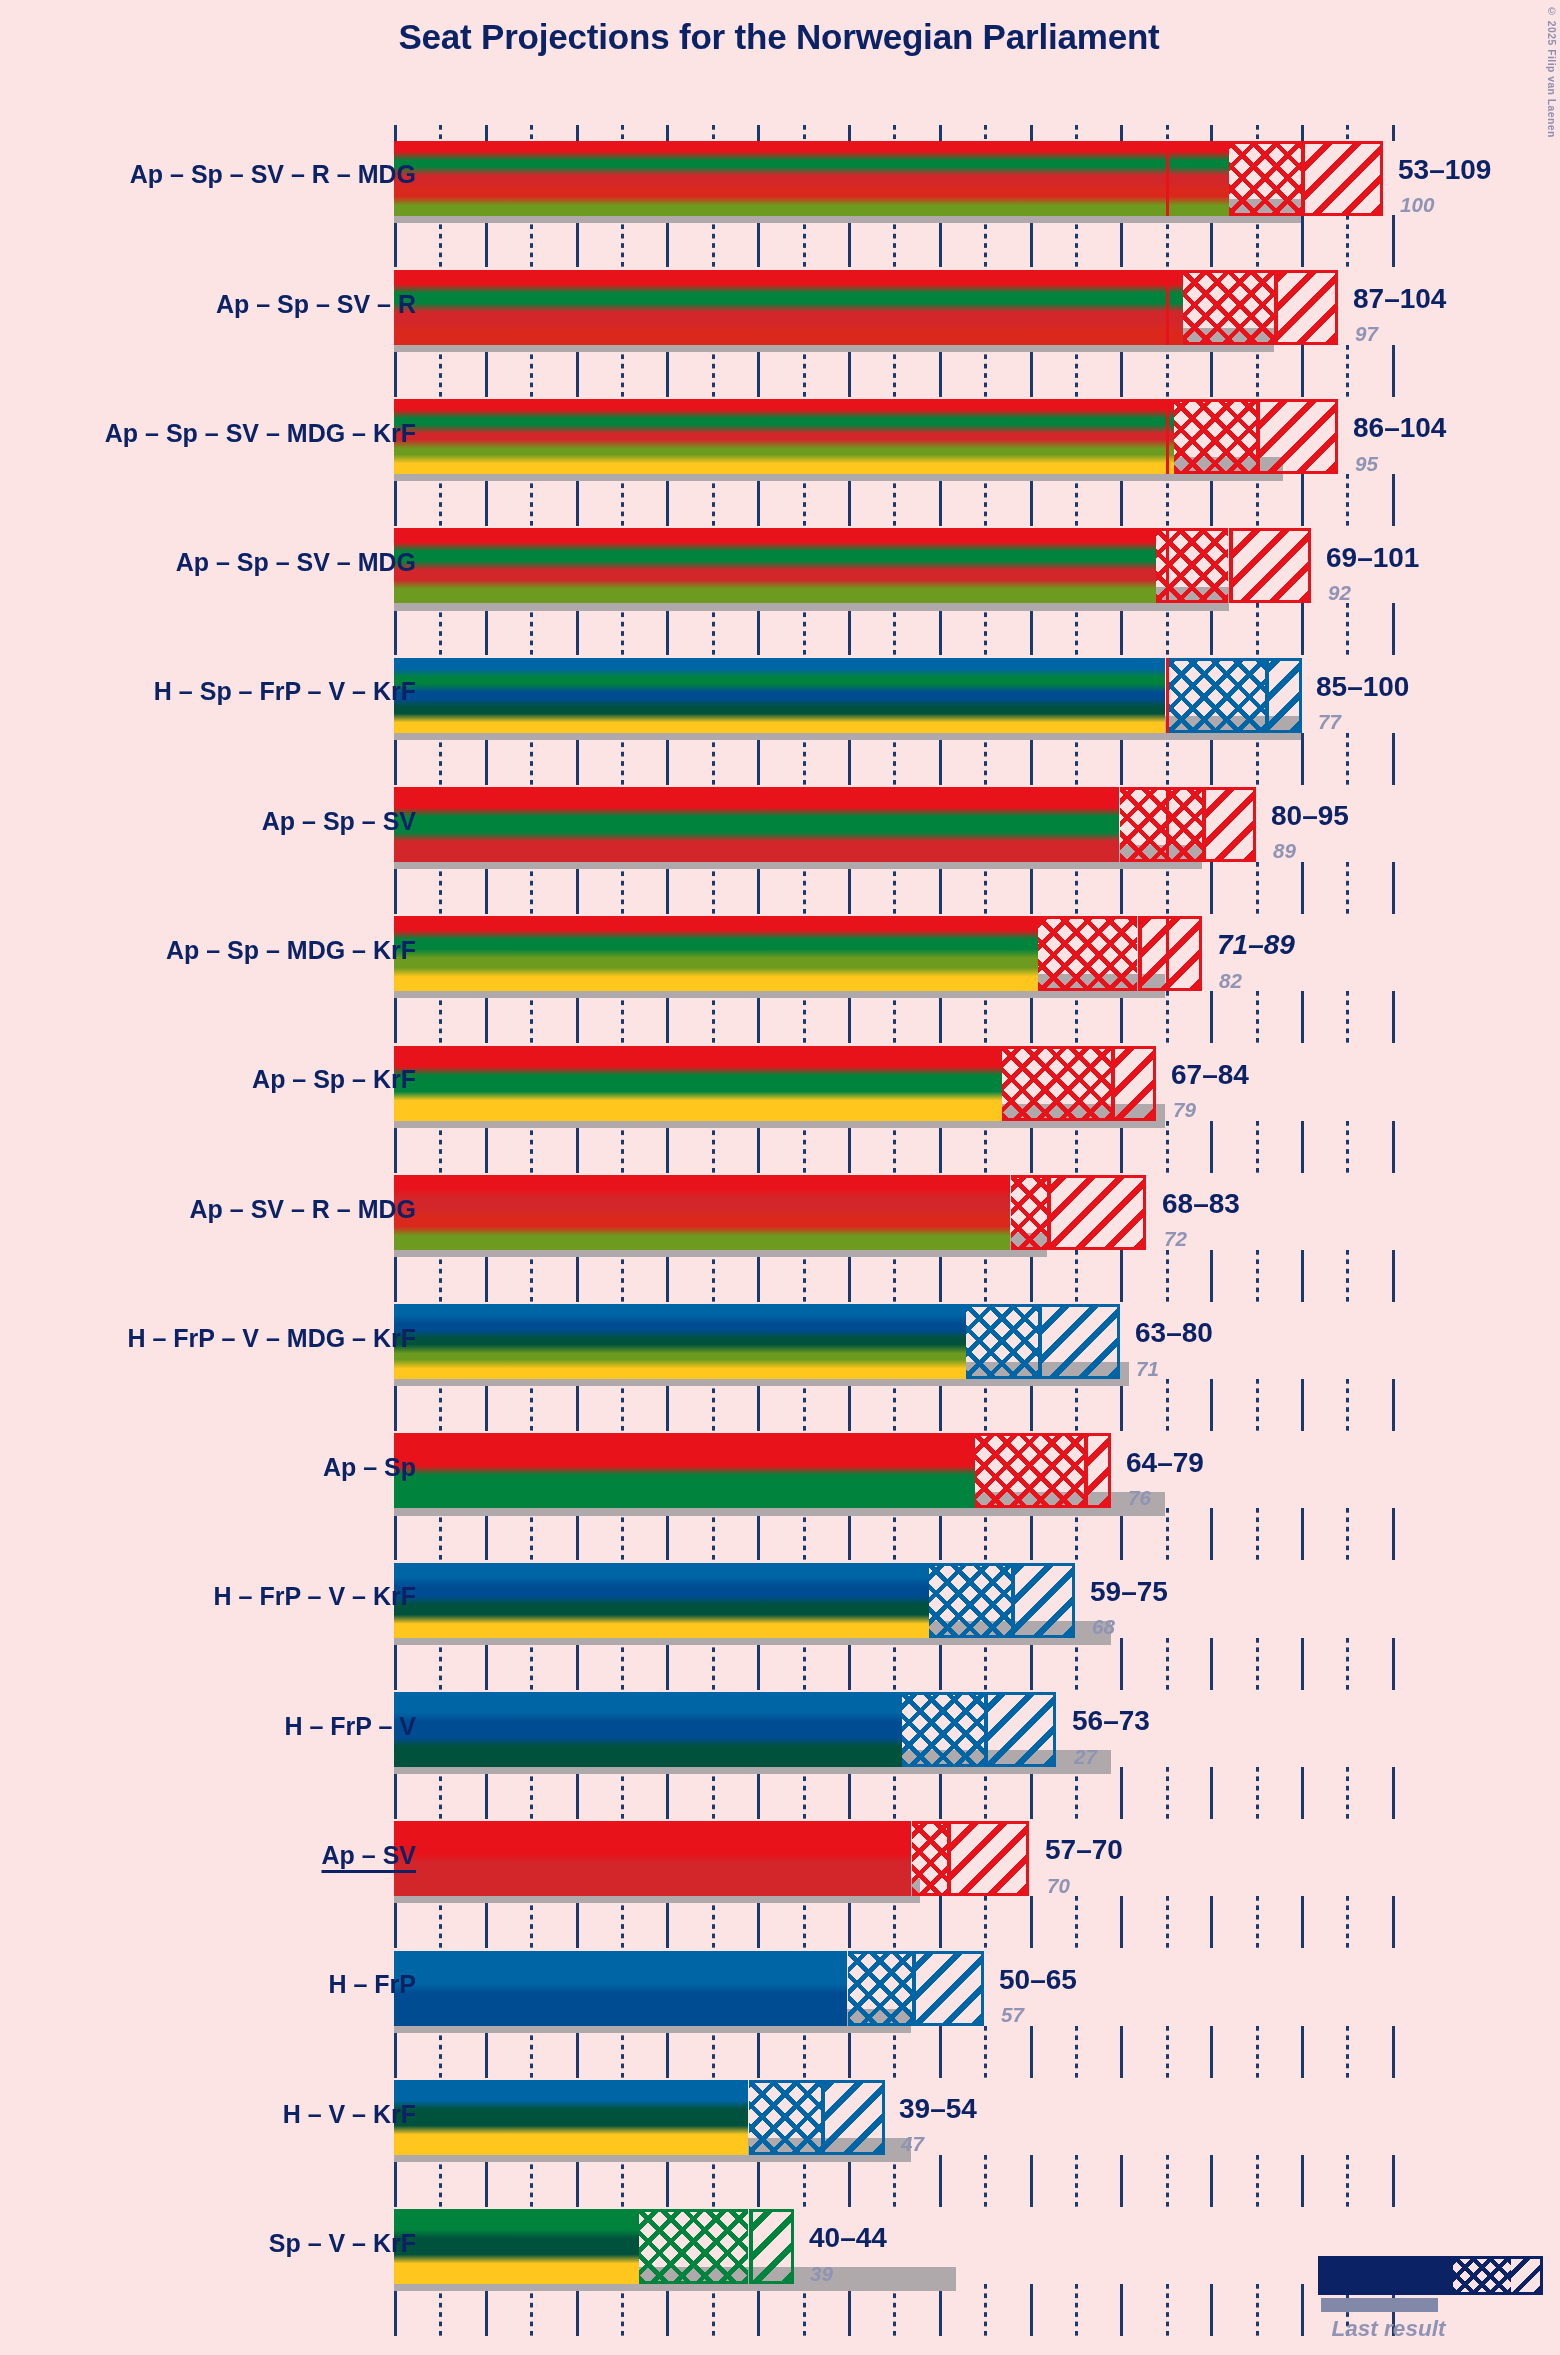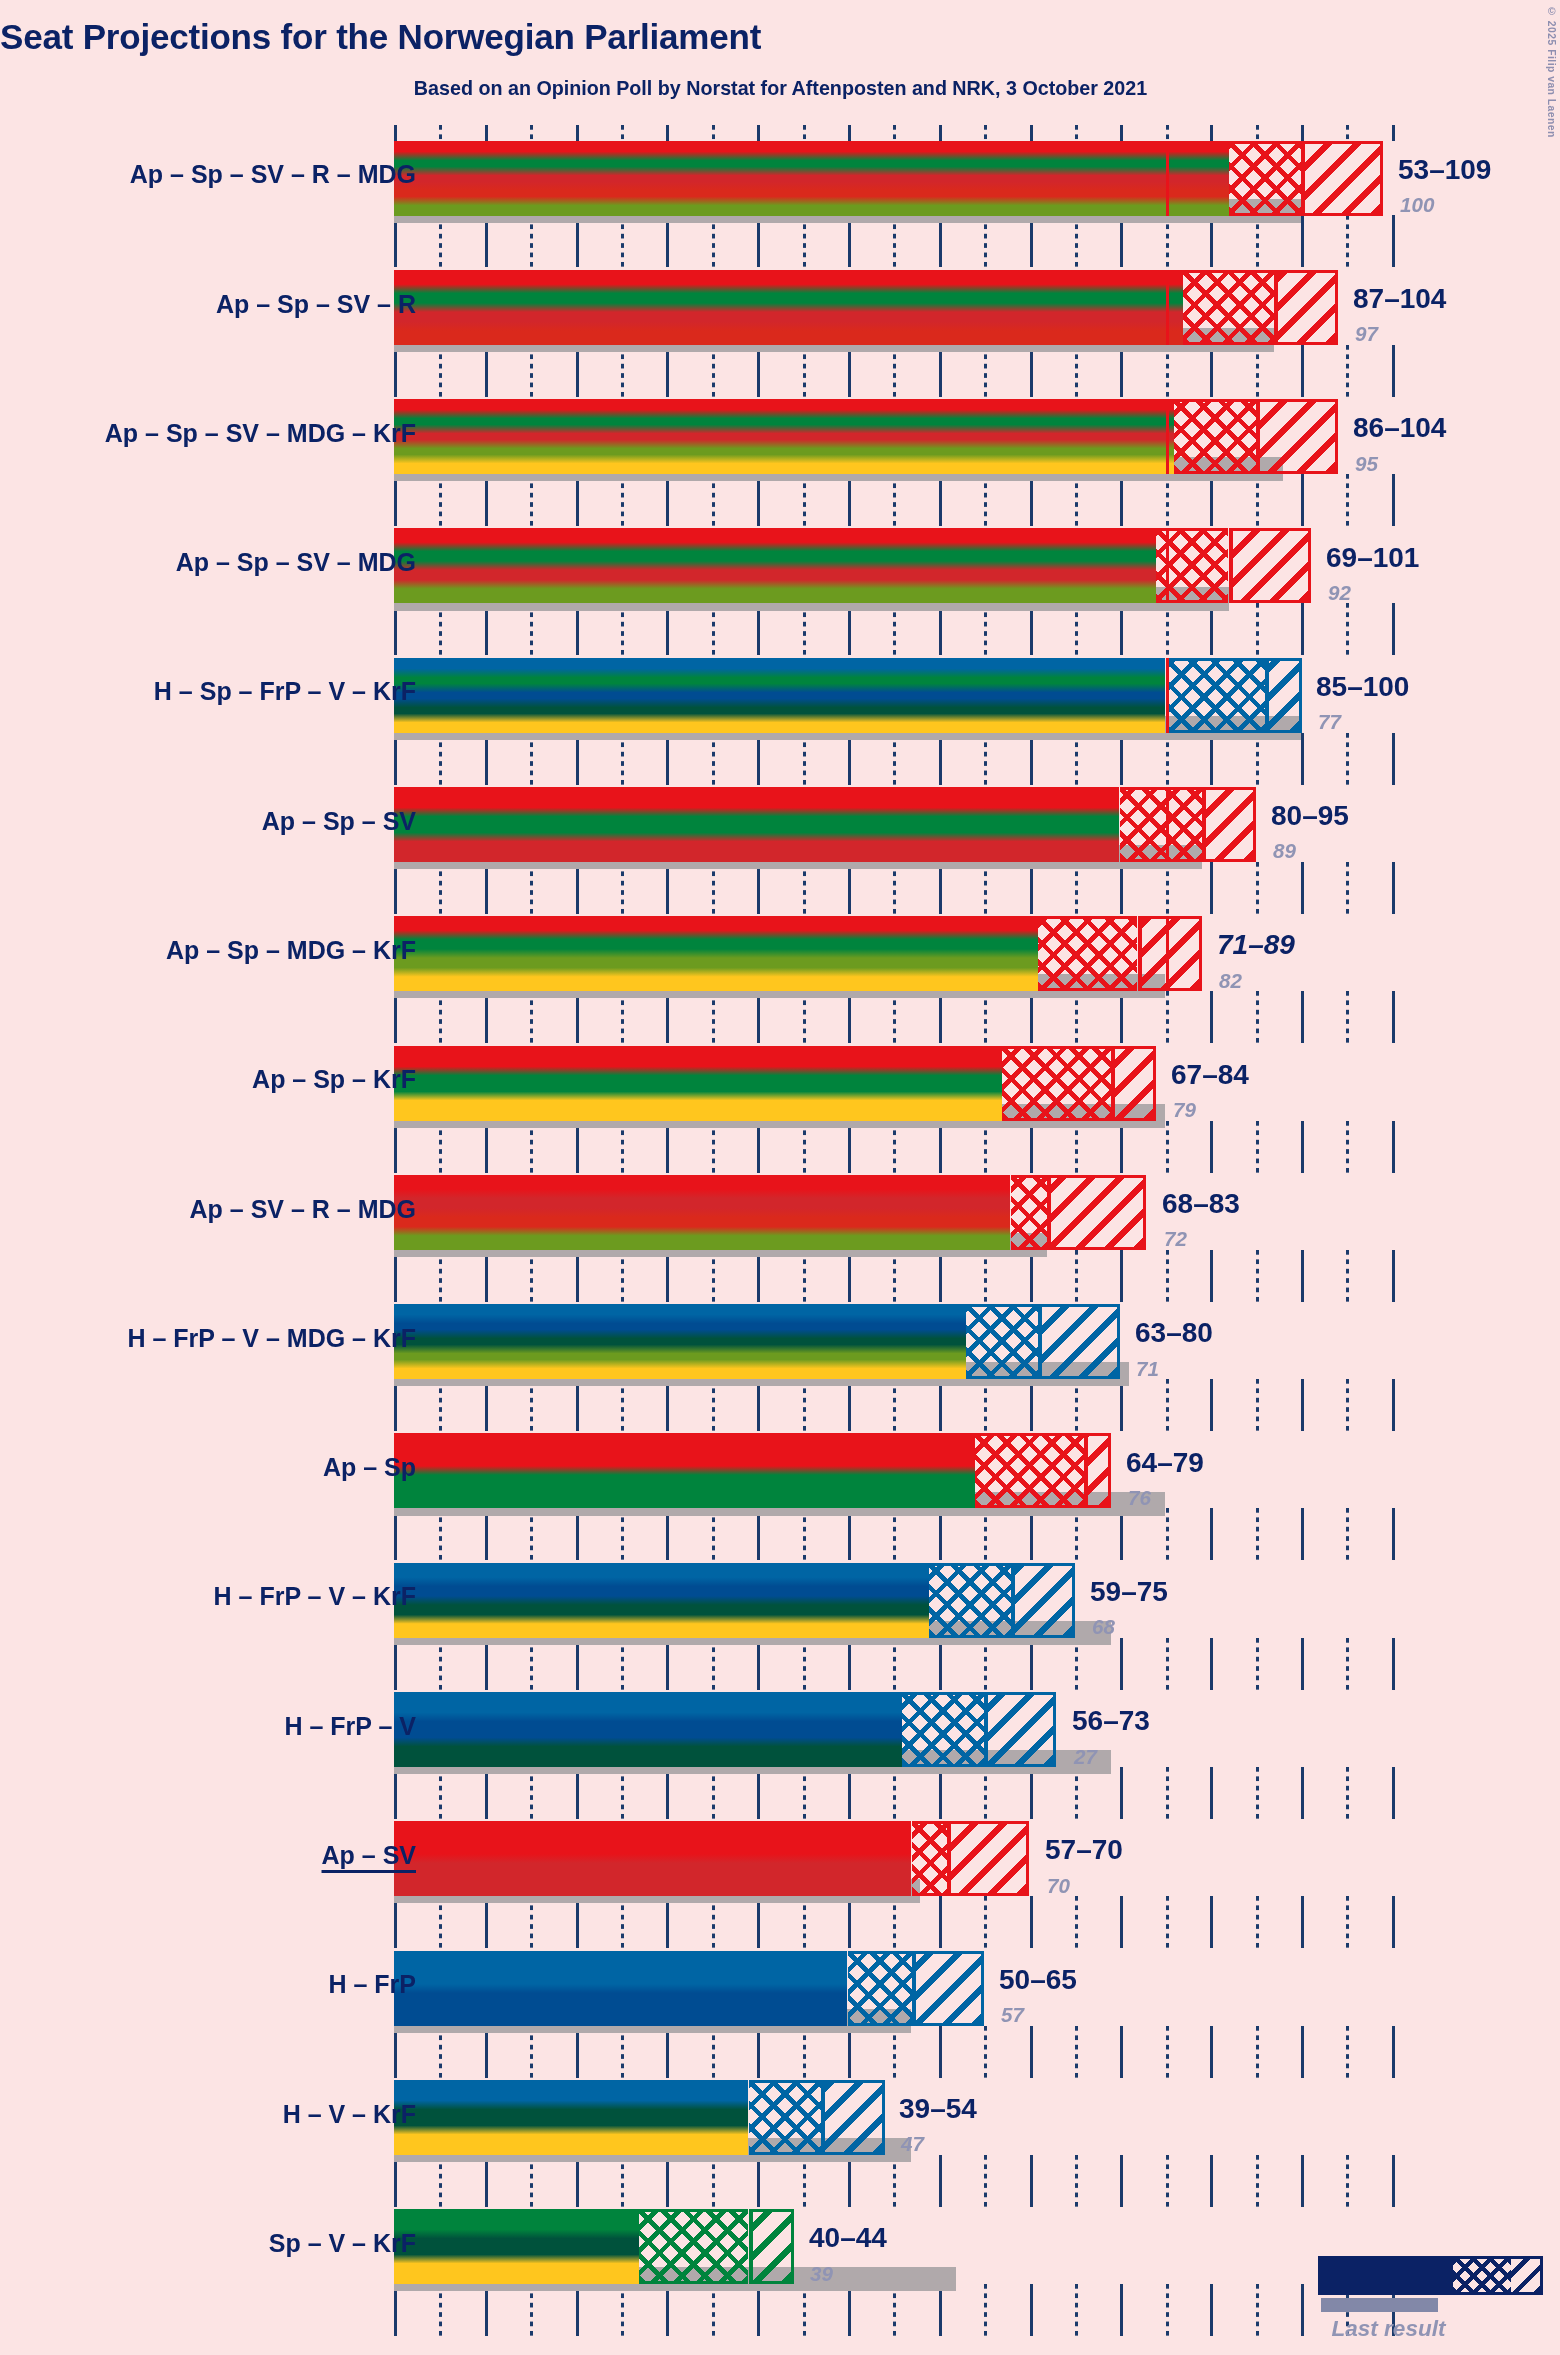--- a/index.html
+++ b/index.html
@@ -8,21 +8,21 @@
     background:#FCE4E4;
     font-family:"Liberation Sans","DejaVu Sans",sans-serif;
     color:#0B2265;
     overflow:hidden;
     position:relative;
   }
   #chart{position:relative;width:1561px;height:2355px;}
 
   .title{
     position:absolute;top:17px;left:0;width:1558px;
-    text-align:left;font-size:35px;font-weight:bold;color:#0B2265;
+    text-align:center;font-size:35px;font-weight:bold;color:#0B2265;
     letter-spacing:-0.2px;
   }
   .subtitle{
     position:absolute;top:77px;left:0;width:1561px;
     text-align:center;font-size:19.7px;font-weight:bold;color:#0B2265;
   }
   .copyright{
     position:absolute;top:5.6px;right:3.7px;
     font-size:10.3px;color:#8E8FB0;font-weight:bold;
     writing-mode:vertical-rl;
@@ -70,21 +70,20 @@
   .legend-lastlabel{
     position:absolute;text-align:center;font-size:22.5px;font-style:italic;font-weight:bold;color:#9094B4;
   }
 </style>
 </head>
 <body>
 
 <div id="chart">
 
   <div class="title">Seat Projections for the Norwegian Parliament</div>
-  <div class="subtitle">Based on an Opinion Poll by Norstat for Aftenposten and NRK, 3 October 2021</div>
   <div class="copyright">© 2025 Filip van Laenen</div>
 
   <div class="ticks" id="ticks">
       <div class="tickmaj" style="left: 394px; top: 125px; height: 16px;"></div>
       <div class="tickmaj" style="left: 394px; top: 215px; height: 52px;"></div>
       <div class="tickmaj" style="left: 394px; top: 345px; height: 52px;"></div>
       <div class="tickmaj" style="left: 394px; top: 474px; height: 52px;"></div>
       <div class="tickmaj" style="left: 394px; top: 603px; height: 52px;"></div>
       <div class="tickmaj" style="left: 394px; top: 733px; height: 52px;"></div>
       <div class="tickmaj" style="left: 394px; top: 862px; height: 52px;"></div>

